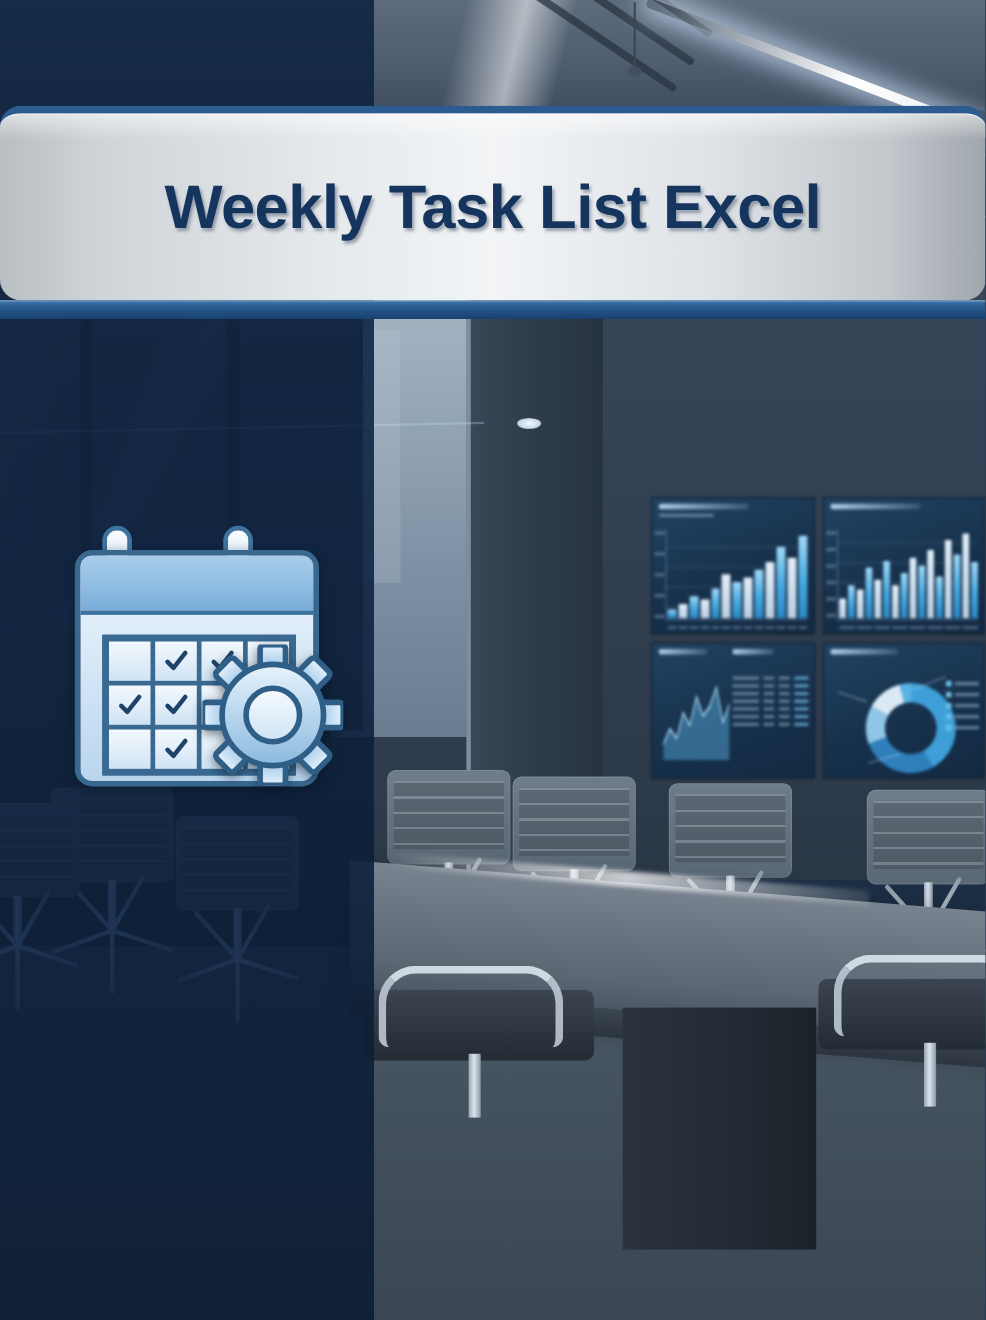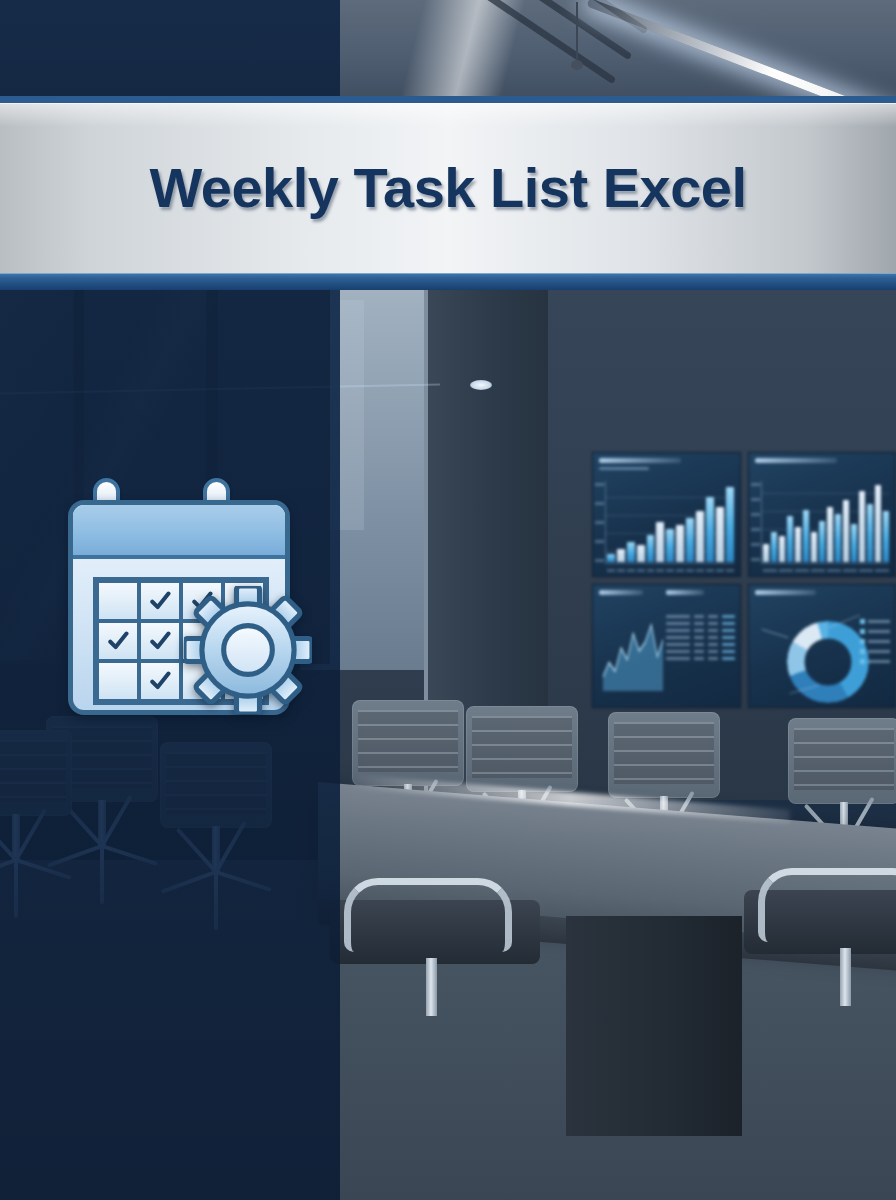--- a/index.html
+++ b/index.html
@@ -230,21 +230,21 @@
     position:absolute; left:0; top:0; width:340px; height:1200px;
     background:linear-gradient(180deg, rgba(26,55,92,.55), rgba(20,44,76,.55));
   }
 
   
   .band{
     position:absolute; left:0; width:896px;
     background:
       linear-gradient(180deg, rgba(255,255,255,.55) 0%, rgba(255,255,255,0) 14%),
       linear-gradient(90deg,#b9bec2 0%,#cfd4d8 10%,#e6eaed 34%,#f2f4f6 50%,#dfe3e7 72%,#c3c8cd 90%,#9fa6ac 100%);
-    display:flex; align-items:center; justify-content:center;
+    display:flex; align-items:center; justify-content:center;border-radius:19px;
   }
   .band-title{
     top:96px; height:177px;
     border-top:7px solid #2b5b8f;
     box-shadow:0 1px 0 rgba(255,255,255,.6) inset;
   }
   .band-title .inner{ text-align:center; width:100%; padding:0 16px; }
   .title-line{
     font-size:56px; font-weight:bold; color:#16355e; line-height:1.06;
     letter-spacing:-.5px;

